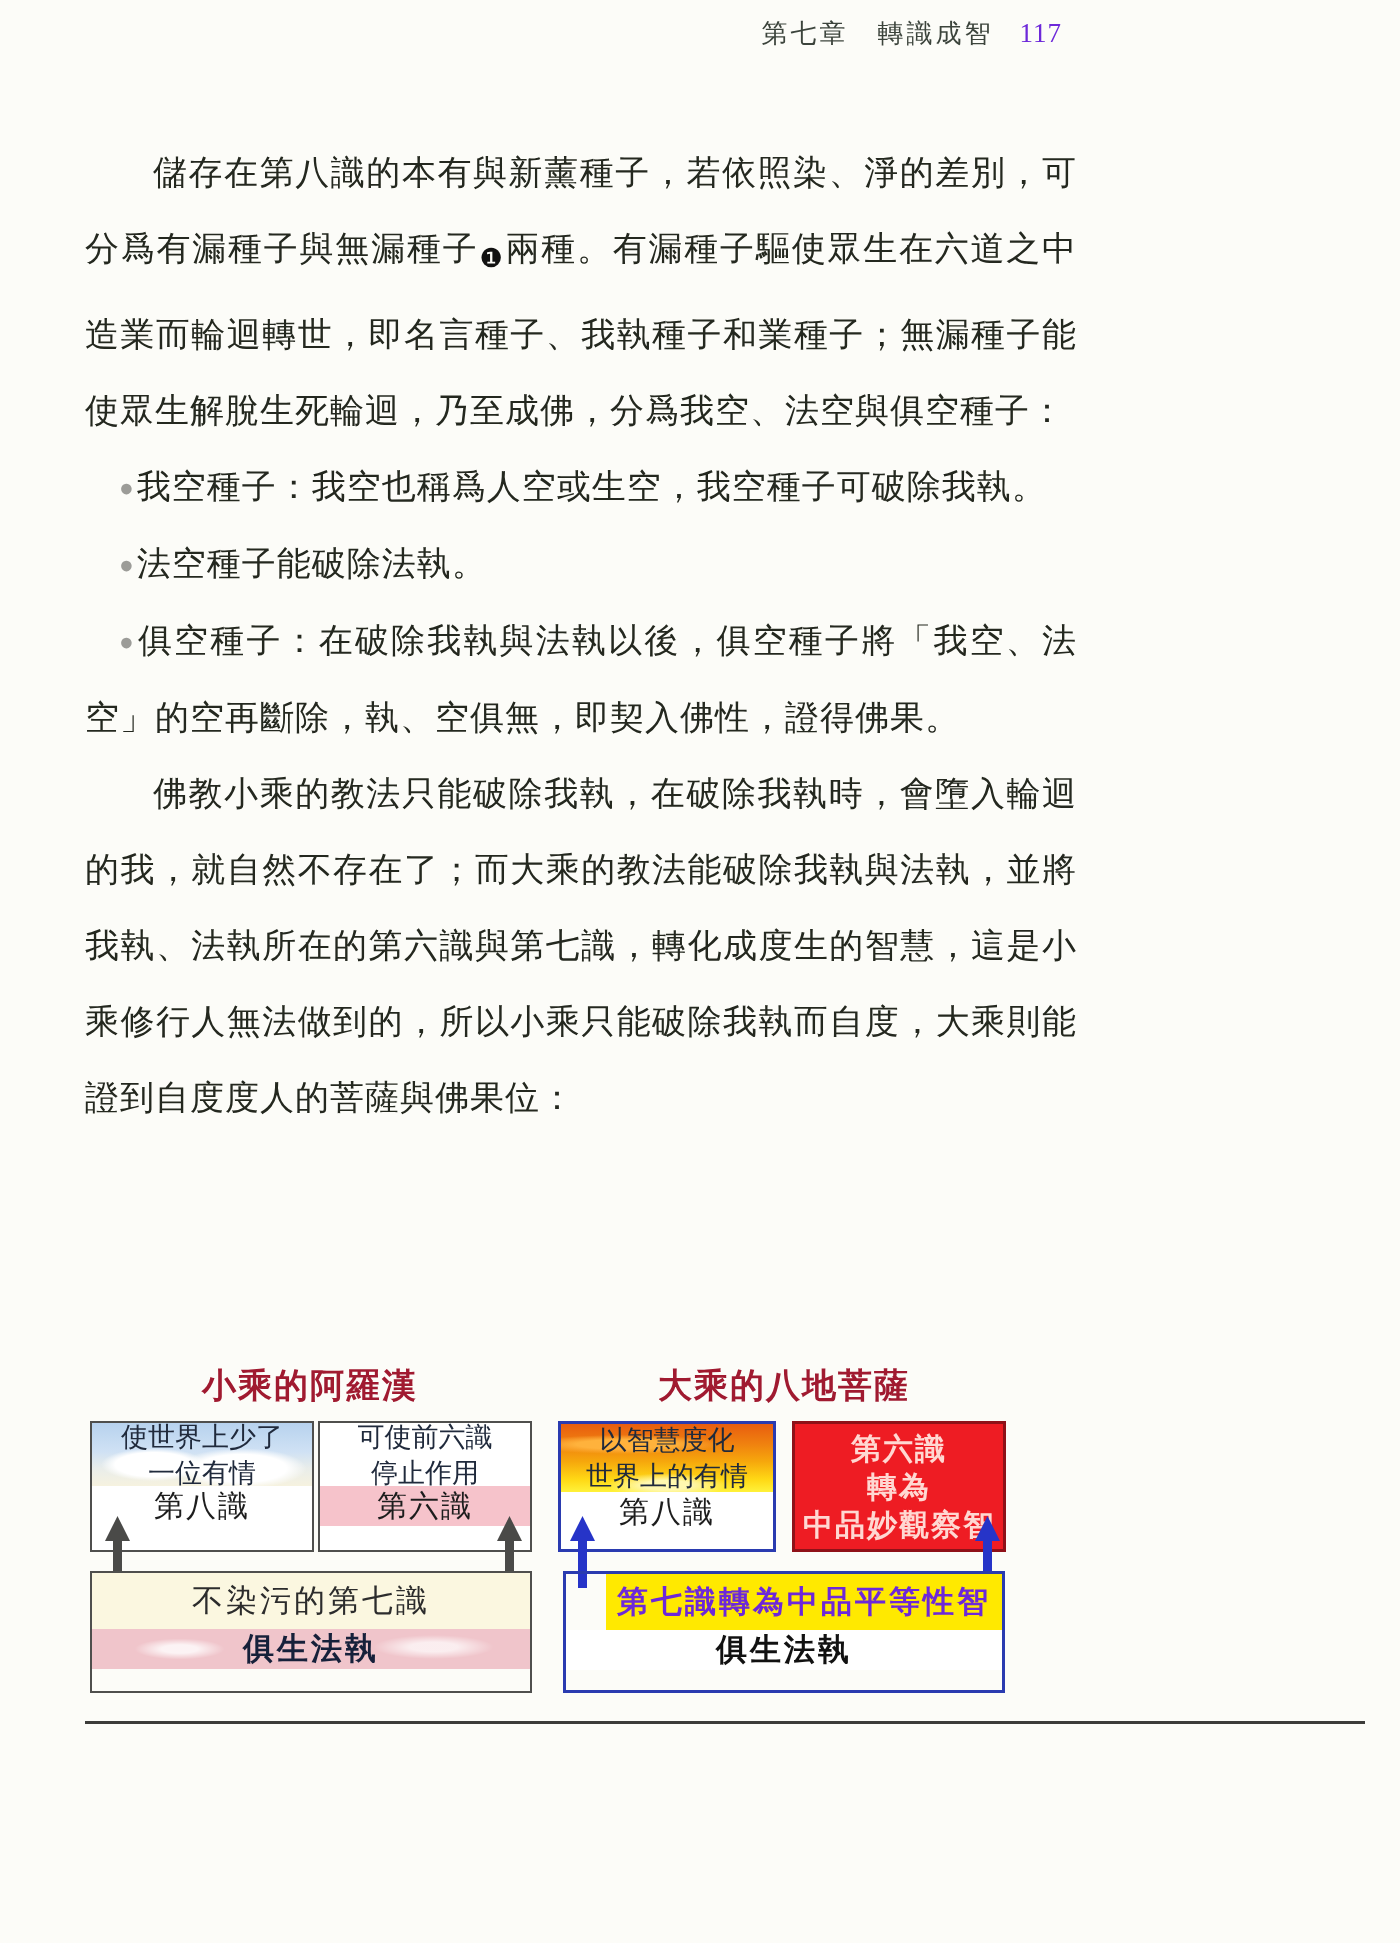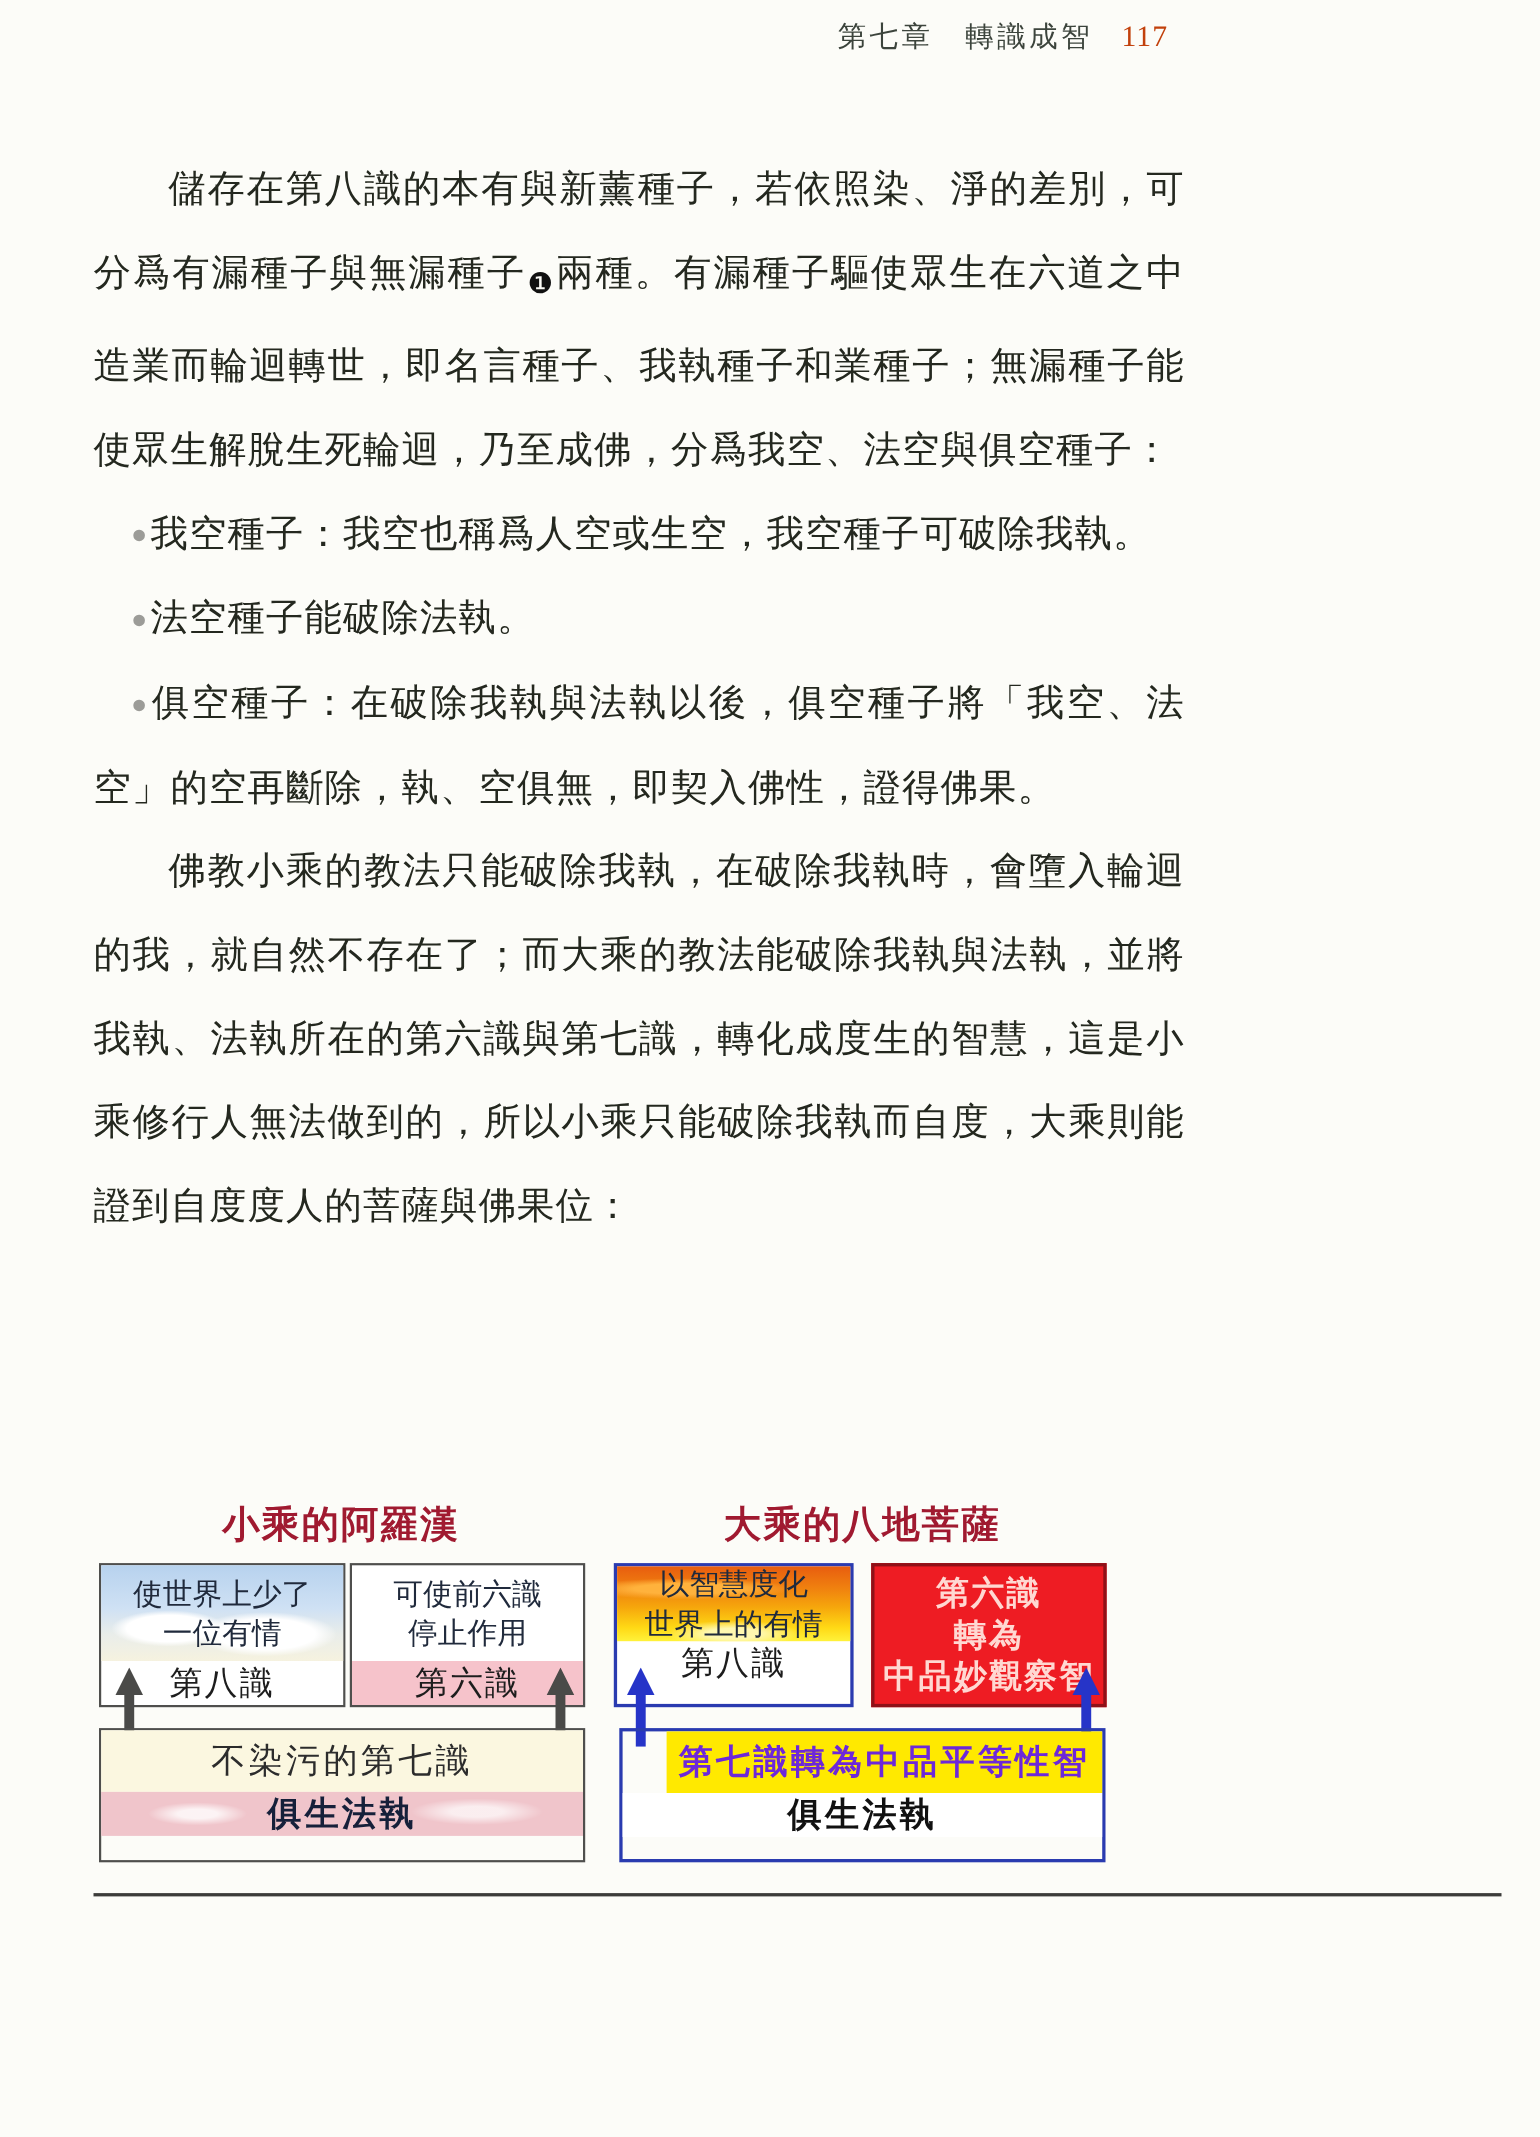--- a/index.html
+++ b/index.html
@@ -12,21 +12,21 @@
   }
   
   .running-head {
     position:absolute; top:16px; left:0; width:1062px;
     text-align:right; white-space:nowrap;
     font-family:"Liberation Sans","DejaVu Sans",sans-serif;
     font-size:26px; color:#3c443c; letter-spacing:3px;
   }
   .running-head .pagenum {
     font-family:"Liberation Serif","DejaVu Serif",serif;
-    color:#c2410c; margin-left:26px; letter-spacing:1px; font-size:27px;
+    color:#6d28d9; margin-left:26px; letter-spacing:1px; font-size:27px;
   }
   
   .body-text {
     position:absolute; top:135px; left:85px; width:992px;
     font-size:34px; line-height:76px; text-align:justify;
     letter-spacing:1px;
   }
   .para { text-indent:2em; }
   .bullet-para { text-indent:1em; }
   .bullet-dot { color:#9c9c98; font-size:0.72em; vertical-align:2px; margin-right:2px; }
@@ -39,21 +39,21 @@
     font-weight:bold; font-size:34px; color:#a01a30; letter-spacing:2px;
   }
   .dg-title.left  { left:90px;  width:440px; }
   .dg-title.right { left:563px; width:442px; }
 
   .dg-box { position:absolute; top:58px; height:131px; background:#fff; }
   .gray-frame { border:2px solid #4f4f4d; }
   .blue-frame { border:3px solid #2a3bb0; }
 
   .box-caption {
-    height:87px; display:flex; flex-direction:column; justify-content:center;
+    height:63px; display:flex; flex-direction:column; justify-content:center;
     text-align:center; font-size:27px; line-height:36px; color:#202a3c;
   }
   .box-label {
     height:40px; display:flex; align-items:center; justify-content:center;
     font-family:"Liberation Sans","DejaVu Sans",sans-serif;
     font-size:30px; color:#1d1d1d; letter-spacing:2px;
   }
   .sky {
     background:
       radial-gradient(ellipse 70px 22px at 28% 66%, #ffffff 55%, rgba(255,255,255,0) 75%),

